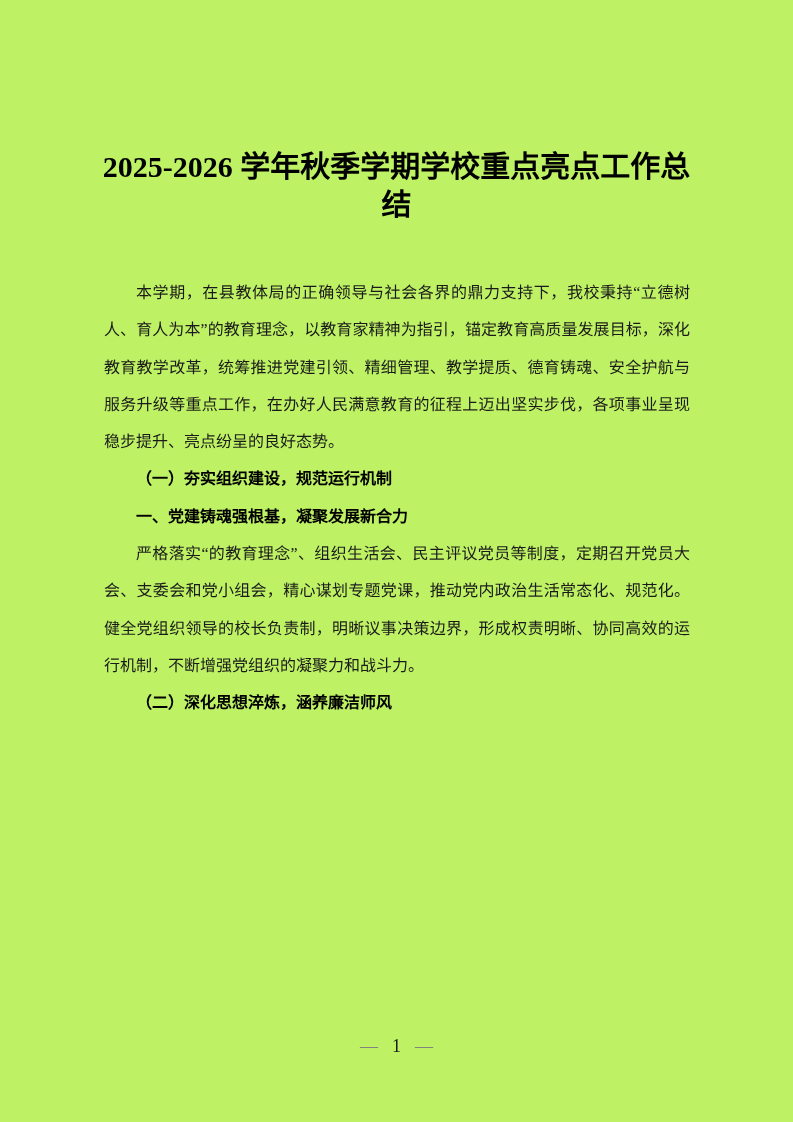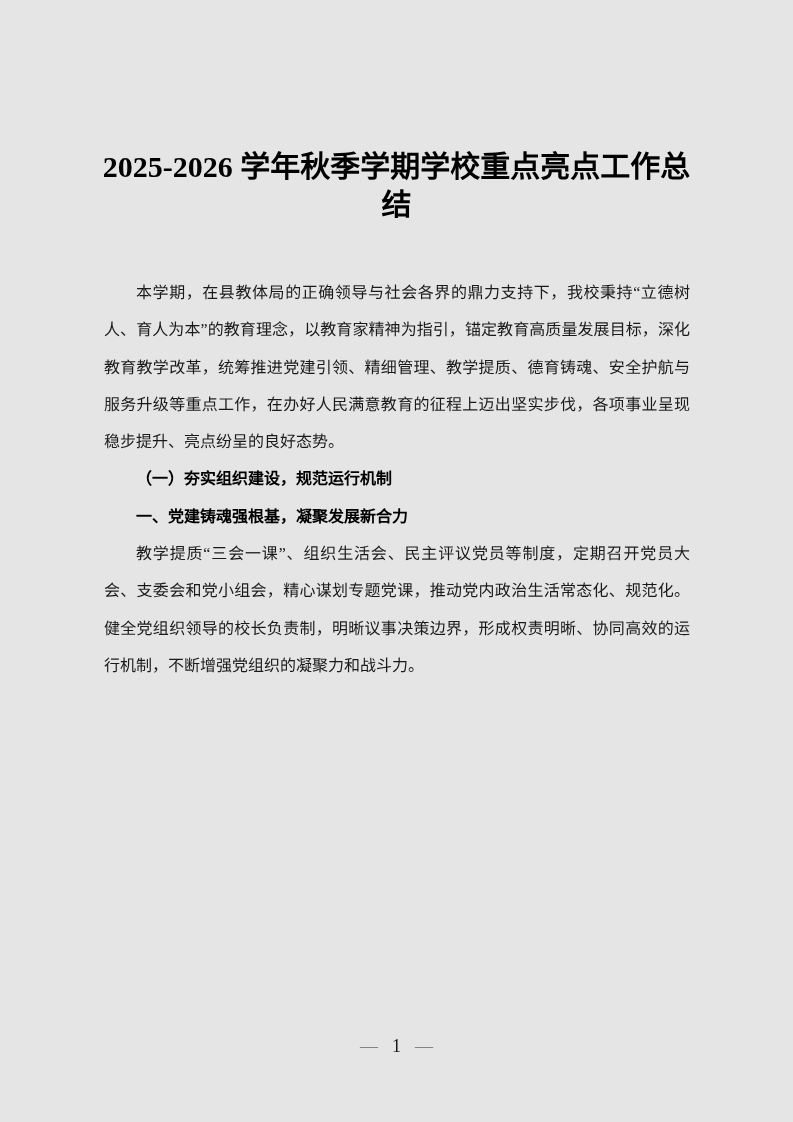--- a/index.html
+++ b/index.html
@@ -5,21 +5,21 @@
   html, body {
     margin: 0;
     padding: 0;
     background: #ffffff;
   }
   .page {
     position: relative;
     width: 793px;
     height: 1122px;
     margin: 0 auto;
-    background: #e5e5e5;
+    background: #bef264;
     overflow: hidden;
     font-family: "Liberation Serif", "DejaVu Serif", serif;
     color: #1a1a1a;
   }
   .doc-title {
     margin: 148px 100px 0 100px;
     font-size: 30px;
     line-height: 38px;
     font-weight: bold;
     text-align: center;
@@ -65,20 +65,21 @@
 <body>
 
 <div class="page">
 
   <h1 class="doc-title">2025-2026 学年秋季学期学校重点亮点工作总结</h1>
 
   <div class="doc-body">
     <p class="para">本学期，在县教体局的正确领导与社会各界的鼎力支持下，我校秉持“立德树人、育人为本”的教育理念，以教育家精神为指引，锚定教育高质量发展目标，深化教育教学改革，统筹推进党建引领、精细管理、教学提质、德育铸魂、安全护航与服务升级等重点工作，在办好人民满意教育的征程上迈出坚实步伐，各项事业呈现稳步提升、亮点纷呈的良好态势。</p>
     <p class="heading">（一）夯实组织建设，规范运行机制</p>
     <p class="heading">一、党建铸魂强根基，凝聚发展新合力</p>
-    <p class="para">教学提质“三会一课”、组织生活会、民主评议党员等制度，定期召开党员大会、支委会和党小组会，精心谋划专题党课，推动党内政治生活常态化、规范化。健全党组织领导的校长负责制，明晰议事决策边界，形成权责明晰、协同高效的运行机制，不断增强党组织的凝聚力和战斗力。</p>
+    <p class="para">严格落实“的教育理念”、组织生活会、民主评议党员等制度，定期召开党员大会、支委会和党小组会，精心谋划专题党课，推动党内政治生活常态化、规范化。健全党组织领导的校长负责制，明晰议事决策边界，形成权责明晰、协同高效的运行机制，不断增强党组织的凝聚力和战斗力。</p>
+    <p class="heading">（二）深化思想淬炼，涵养廉洁师风</p>
   </div>
 
   <div class="page-footer">
     <span class="dash">—</span><span class="num">1</span><span class="dash">—</span>
   </div>
 
 </div>
 
 </body></html>

